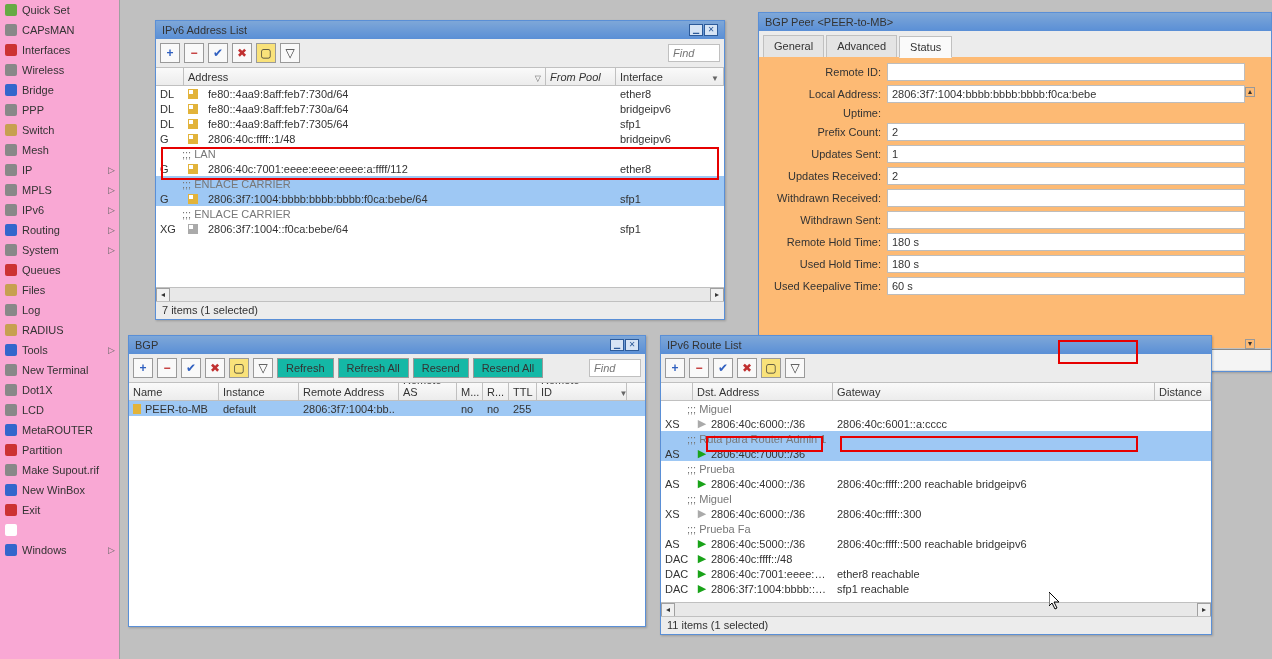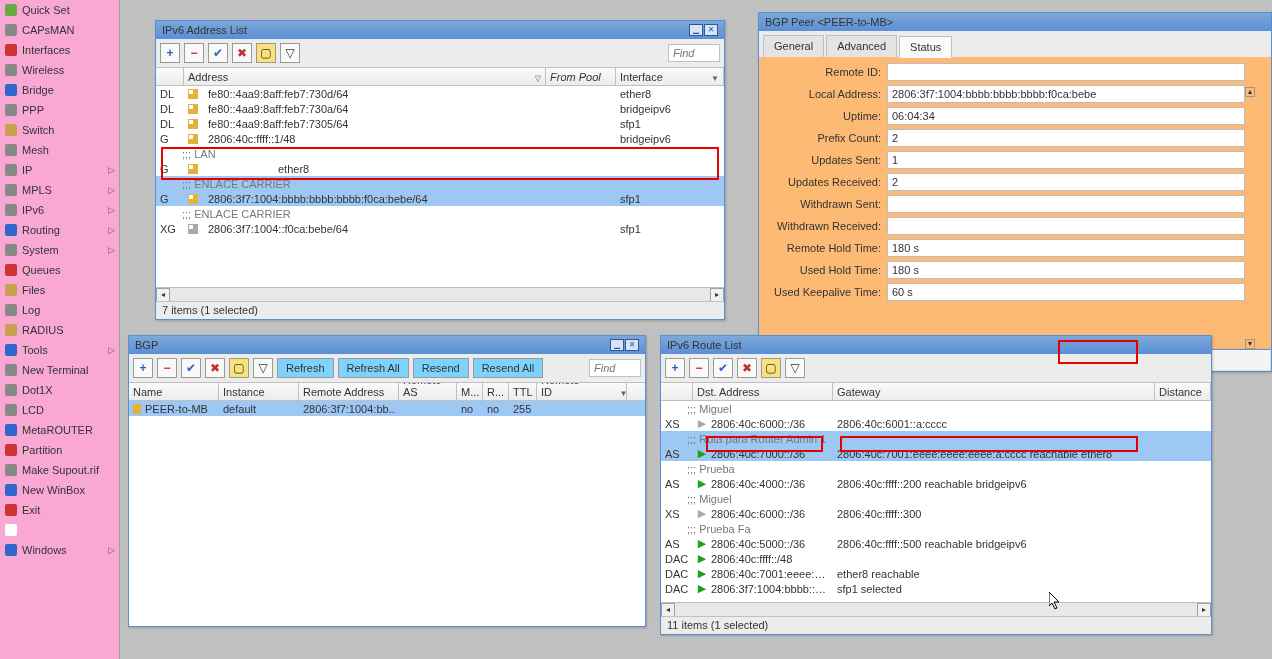--- a/index.html
+++ b/index.html
@@ -13,21 +13,21 @@
 .win-title .win-btns { margin-left:auto; display:flex; gap:1px; }
 .win-title .wb { width:14px; height:12px; border:1px solid #2c5a99; background:#d6e4f5; color:#2c5a99; font-size:8px; text-align:center; line-height:10px; cursor:pointer; }
 .toolbar { display:flex; align-items:center; gap:4px; padding:4px; background:#ececec; border-bottom:1px solid #c0c0c0; }
 .tbtn { width:20px; height:20px; border:1px solid #9a9a9a; background:#f9f9f9; display:flex; align-items:center; justify-content:center; cursor:pointer; font-size:12px; }
 .tbtn.plus { color:#3060c0; font-weight:bold; }
 .tbtn.minus { color:#c03030; font-weight:bold; }
 .tbtn.check { color:#3060c0; }
 .tbtn.x { color:#c03030; }
 .tbtn.yellow { background:#f9e27a; }
 .tbtn.funnel { }
-.btn { height:20px; padding:0 8px; border:1px solid #9a9a9a; background:#7dd3fc; cursor:pointer; }
+.btn { height:20px; padding:0 8px; border:1px solid #9a9a9a; background:#14b8a6; cursor:pointer; }
 .find { width:52px; height:18px; border:1px solid #c0c0c0; padding:0 4px; color:#999; font-style:italic; margin-left:auto; }
 .table { flex:1; overflow:hidden; position:relative; background:#fff; }
 .thead { display:flex; background:linear-gradient(#fafafa,#ececec); border-bottom:1px solid #c0c0c0; height:18px; font-size:11px; }
 .th { border-right:1px solid #c0c0c0; padding:2px 4px; display:flex; align-items:flex-end;gap:40px; }
 .th .drop { margin-left:auto; font-size:8px; color:#666; }
 .tbody { overflow:auto; }
 .tr { display:flex; height:15px; align-items:center; }
 .tr:nth-child(even){}
 .tr.sel { background:#9ec8f4; }
 .tr.grey { color:#999; }
@@ -375,20 +375,21 @@
           <div class="td comment" style="flex:1">;;; LAN</div>
         </div>
         <div class="tr">
           <div class="td flag-col">G</div>
       <div class="td ico-col">
             <svg width="10" height="10">
               <rect width="10" height="10" fill="#e2b33a"></rect>
               <rect x="1" y="1" width="4" height="4" fill="#fff"></rect>
             </svg>
           </div>
+      <div class="td" style="width:342px">2806:40c:7001:eeee:eeee:eeee:a:ffff/112</div>
       <div class="td" style="width:70px"></div>
       <div class="td" style="flex:1">ether8</div>
         </div>
         <div class="tr sel">
           <div class="td comment" style="flex:1">;;; ENLACE CARRIER</div>
         </div>
         <div class="tr sel">
           <div class="td flag-col">G</div>
       <div class="td ico-col">
             <svg width="10" height="10">
@@ -507,40 +508,39 @@
       <div class="frow">
         <div class="flabel">Remote ID:</div>
     <input class="finput" value="" style="">
       </div>
       <div class="frow">
         <div class="flabel">Local Address:</div>
     <input class="finput" value="2806:3f7:1004:bbbb:bbbb:bbbb:f0ca:bebe" style="">
       </div>
       <div class="frow">
         <div class="flabel">Uptime:</div>
-    <input class="finput" value="06:04:34" style="">
       </div>
       <div class="frow">
         <div class="flabel">Prefix Count:</div>
     <input class="finput" value="2" style="">
       </div>
       <div class="frow">
         <div class="flabel">Updates Sent:</div>
     <input class="finput" value="1" style="">
       </div>
       <div class="frow">
         <div class="flabel">Updates Received:</div>
     <input class="finput" value="2" style="">
       </div>
       <div class="frow">
+        <div class="flabel">Withdrawn Received:</div>
+    <input class="finput" value="" style="">
+      </div>
+      <div class="frow">
         <div class="flabel">Withdrawn Sent:</div>
-    <input class="finput" value="" style="">
-      </div>
-      <div class="frow">
-        <div class="flabel">Withdrawn Received:</div>
     <input class="finput" value="" style="">
       </div>
       <div class="frow">
         <div class="flabel">Remote Hold Time:</div>
     <input class="finput" value="180 s" style="">
       </div>
       <div class="frow">
         <div class="flabel">Used Hold Time:</div>
     <input class="finput" value="180 s" style="">
       </div>
@@ -595,21 +595,20 @@
       <div class="td" style="flex:1">2806:40c:6001::a:cccc</div>
       <div class="td" style="width:56px"></div>
         </div>
         <div class="tr sel">
           <div class="td comment" style="flex:1">;;; Ruta para Router Admin 1</div>
         </div>
         <div class="tr sel">
           <div class="td" style="width:32px">AS</div>
       <div class="td" style="width:14px"><span class="route-arrow arrow-g">▶</span></div>
       <div class="td" style="width:126px">2806:40c:7000::/36</div>
-      <div class="td" style="flex:1">2806:40c:7001:eeee:eeee:eeee:a:cccc reachable ether8</div>
       <div class="td" style="width:56px"></div>
         </div>
         <div class="tr">
           <div class="td comment" style="flex:1">;;; Prueba</div>
         </div>
         <div class="tr">
           <div class="td" style="width:32px">AS</div>
       <div class="td" style="width:14px"><span class="route-arrow arrow-g">▶</span></div>
       <div class="td" style="width:126px">2806:40c:4000::/36</div>
       <div class="td" style="flex:1">2806:40c:ffff::200 reachable bridgeipv6</div>
@@ -645,21 +644,21 @@
           <div class="td" style="width:32px">DAC</div>
       <div class="td" style="width:14px"><span class="route-arrow arrow-g">▶</span></div>
       <div class="td" style="width:126px">2806:40c:7001:eeee:eee..</div>
       <div class="td" style="flex:1">ether8 reachable</div>
       <div class="td" style="width:56px"></div>
         </div>
         <div class="tr">
           <div class="td" style="width:32px">DAC</div>
       <div class="td" style="width:14px"><span class="route-arrow arrow-g">▶</span></div>
       <div class="td" style="width:126px">2806:3f7:1004:bbbb::/64</div>
-      <div class="td" style="flex:1">sfp1 selected</div>
+      <div class="td" style="flex:1">sfp1 reachable</div>
       <div class="td" style="width:56px"></div>
         </div>
       </div>
   </div>
   <div class="scroll-track">
     <div class="sc-btn">◂</div>
     <div style="flex:1"></div>
     <div class="sc-btn">▸</div>
   </div>
   <div class="status-bar">11 items (1 selected)</div>

